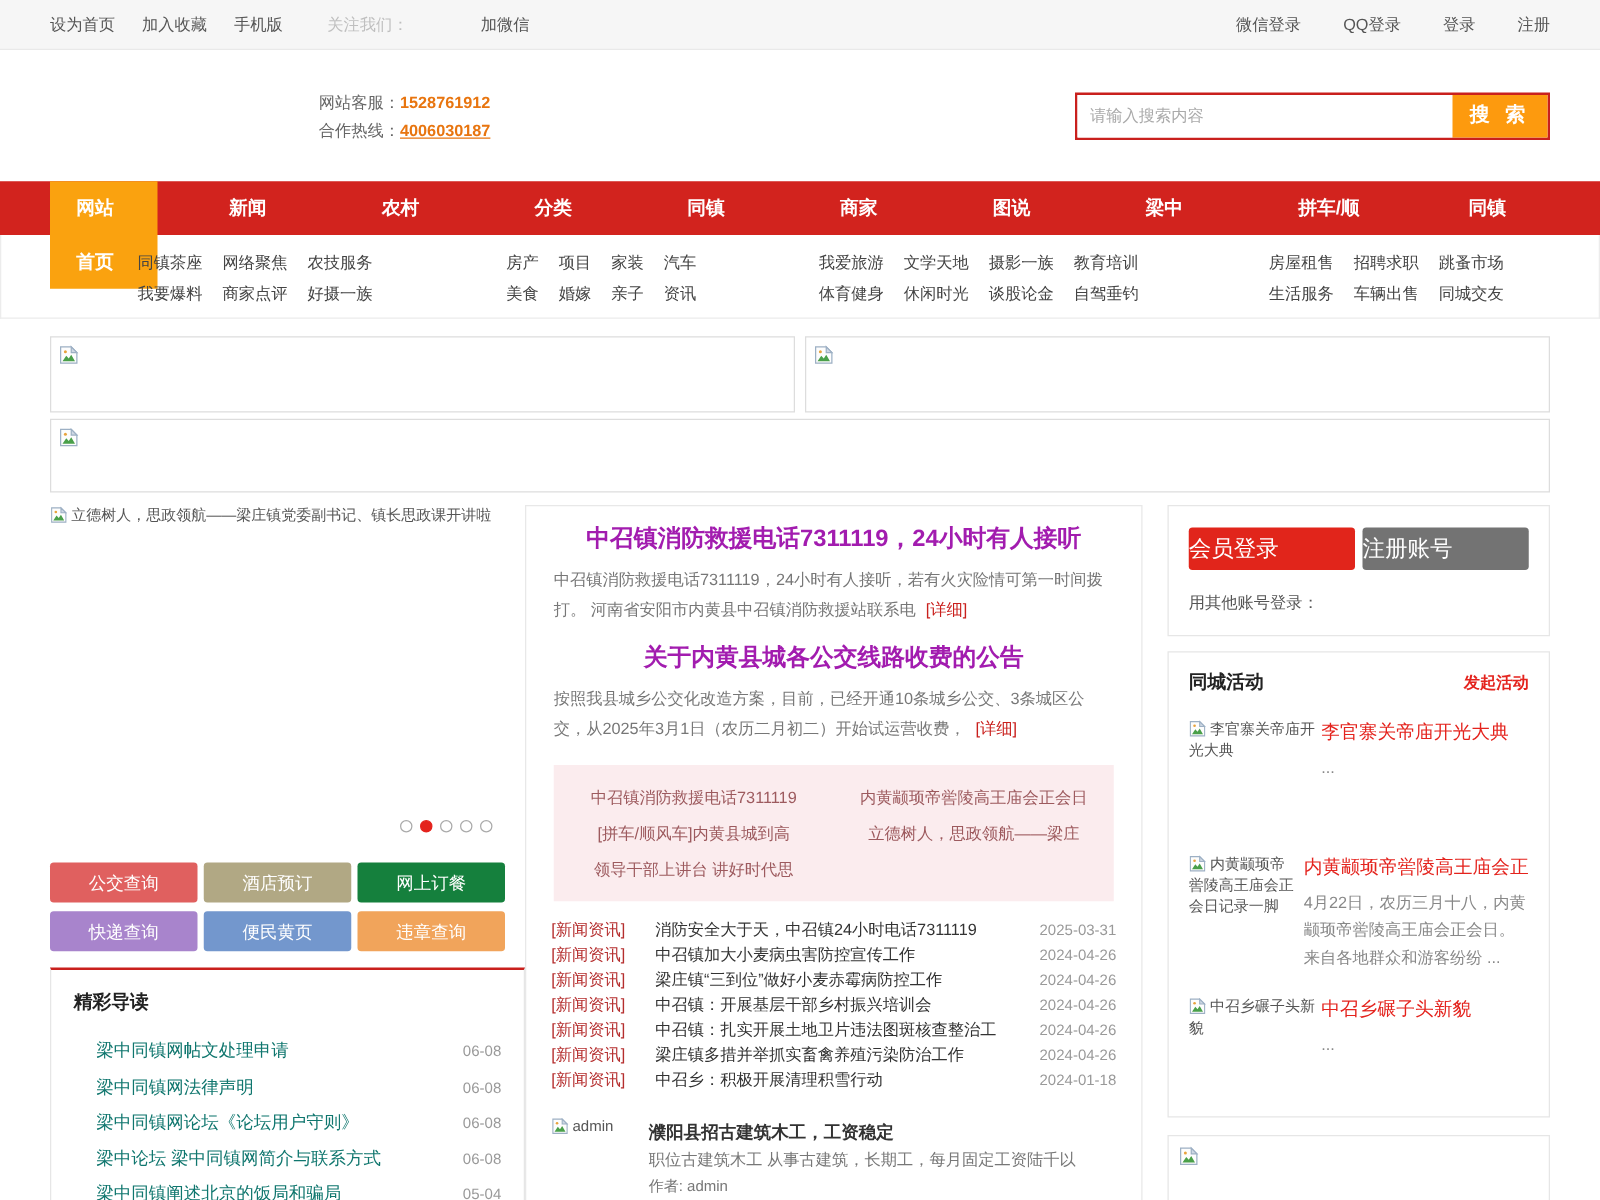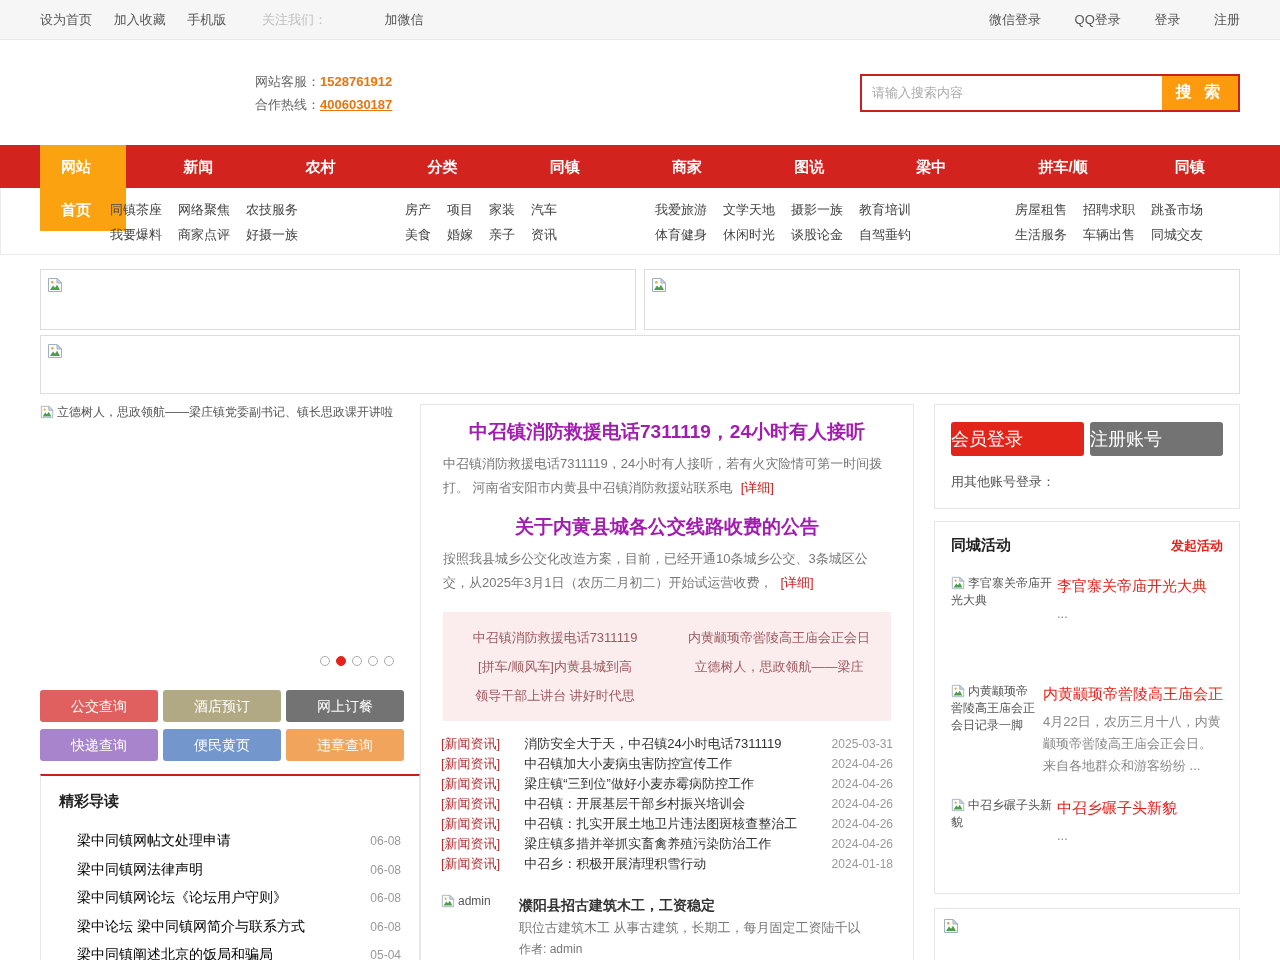--- a/index.html
+++ b/index.html
@@ -61,21 +61,21 @@
   .slider { height:274px; position:relative; font-size:12px; color:#555; }
   .dots { position:absolute; right:26px; bottom:12px; display:flex; gap:6px; }
   .dot { width:10px; height:10px; border-radius:50%; background:#fff; border:1px solid #aaa; }
   .dot.active { background:#e4231d; border-color:#e4231d; }
   .quick { margin-top:12px; display:grid; grid-template-columns:repeat(3,118px); gap:7px 5px; }
   .quick a { height:32px; line-height:32px; text-align:center; color:#fff; font-size:14px; border-radius:3px; }
   .highlights { margin-top:13px; border:1px solid #e6e6e6; border-top:2px solid #c9201d; padding:16px 18px 10px; }
   .h-title { font-size:15px; font-weight:bold; color:#222; }
   .h-list { margin-top:16px; }
   .h-item { display:flex; justify-content:space-between; align-items:baseline; line-height:27.5px; font-size:14px; padding-left:18px; }
-  .h-item a { color:#000000; white-space:nowrap; overflow:hidden; }
+  .h-item a { color:#0f766e; white-space:nowrap; overflow:hidden; }
   .h-date { color:#999; font-size:12px; margin-left:8px; }
 
   
   .featured { padding:12px 22px 0; }
   .f-title { display:block; text-align:center; font-size:19px; font-weight:bold; color:#a21caf; line-height:30px; }
   .f-body { font-size:13px; color:#777; line-height:24px; margin-top:5px; }
   .more { color:#c9201d; margin-left:8px; }
   .hotbox { background:#fbecee; margin:17px 22px 0; padding:11px 0; display:flex; }
   .hot-col { flex:1; text-align:center; }
   .hot-col a { display:block; font-size:13px; color:#9d5a5e; line-height:29px; white-space:nowrap; }
@@ -263,21 +263,21 @@
           <span class="dot active"></span>
           <span class="dot"></span>
           <span class="dot"></span>
           <span class="dot"></span>
         </div>
       </div>
 
       <div class="quick">
         <a style="background-color: rgb(224, 96, 95);">公交查询</a>
         <a style="background-color: rgb(177, 168, 132);">酒店预订</a>
-        <a style="background-color: #737373;">网上订餐</a>
+        <a style="background-color: #15803d;">网上订餐</a>
         <a style="background-color: rgb(168, 132, 204);">快递查询</a>
         <a style="background-color: rgb(115, 151, 205);">便民黄页</a>
         <a style="background-color: rgb(241, 164, 91);">违章查询</a>
       </div>
 
       <div class="highlights">
         <div class="h-title">精彩导读</div>
         <div class="h-list">
           <div class="h-item">
             <a>梁中同镇网帖文处理申请</a>

